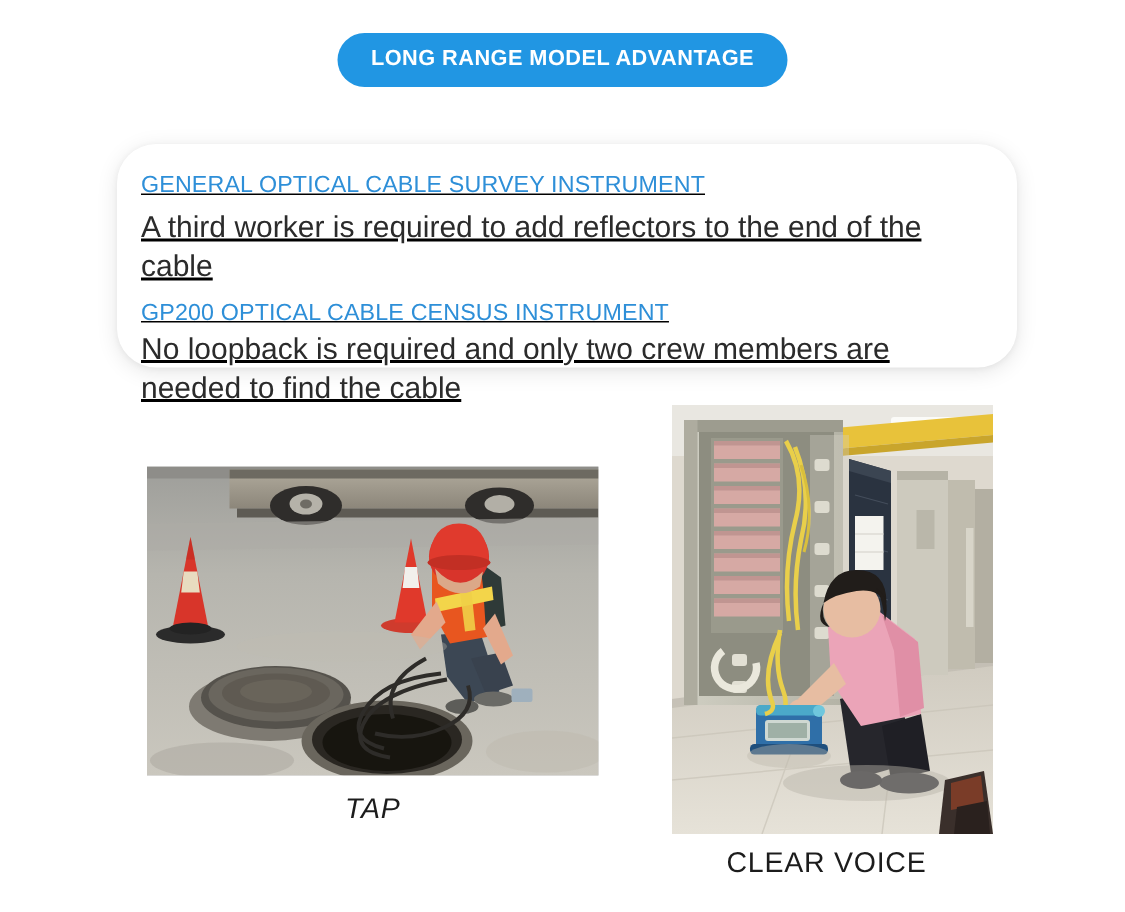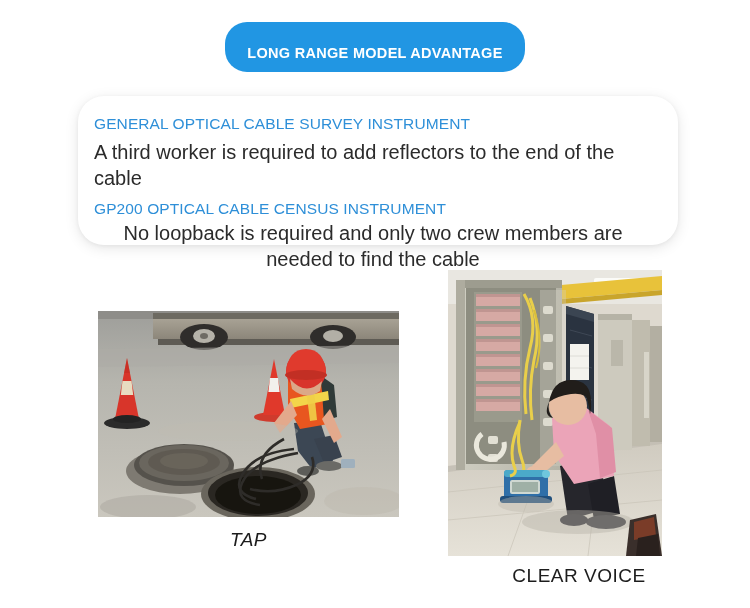--- a/index.html
+++ b/index.html
@@ -24,57 +24,58 @@
     width: 750px;
     display: flex;
     justify-content: center;
   }
   .pill {
     background: #2196e3;
     color: #ffffff;
     font-size: 14.5px;
     font-weight: 600;
     letter-spacing: 0.3px;
-    padding: 24px 22px 11px 22px;
+    padding: 10px 22px 11px 22px;
     border-radius: 22px;
     line-height: 1;
     white-space: nowrap;
     user-select: none;
   }
 
   
   .info-card {
     position: absolute;
     left: 78px;
     top: 96px;
     width: 600px;
     height: 149px;
     background: #ffffff;
     border-radius: 26px;
     box-shadow: 0 3px 14px rgba(0,0,0,0.10), 0 1px 4px rgba(0,0,0,0.05);
     box-sizing: border-box;
     padding: 19px 26px 0 16px;
+    text-decoration: underline;
   }
   .info-heading {
     color: #2e8fd8;
     font-size: 15.5px;
     font-weight: 400;
     letter-spacing: 0.1px;
     line-height: 1.2;
     margin: 0 0 5px 0;
     white-space: nowrap;
   }
   .info-body {
     color: #2b2b2b;
     font-size: 20px;
     font-weight: 400;
     line-height: 1.3;
     margin: 0 0 9px 0;
   }
-  .info-body.last { margin-bottom: 0; text-align: center; }
+  .info-body.last { margin-bottom: 0; }
   .info-heading.second { margin-bottom: 2px; }
 
   
   .photo-left {
     position: absolute;
     left: 98px;
     top: 311px;
     width: 301px;
     height: 206px;
     overflow: hidden;
@@ -93,21 +94,21 @@
 
   .caption {
     position: absolute;
     color: #1c1c1c;
     font-size: 19px;
     font-weight: 400;
     letter-spacing: 0.5px;
     white-space: nowrap;
   }
   .caption-tap { left: 98px; top: 529px; width: 301px; text-align: center; font-style: italic; }
-  .caption-voice { left: 472px; top: 565px; width: 214px; text-align: center; }
+  .caption-voice { left: 444px; top: 565px; width: 214px; text-align: center; }
 </style>
 </head>
 <body>
 
 <div class="header-row">
   <div class="pill">LONG RANGE MODEL ADVANTAGE</div>
 </div>
 
 <div class="info-card">
   <div class="info-heading">GENERAL OPTICAL CABLE SURVEY INSTRUMENT</div>

